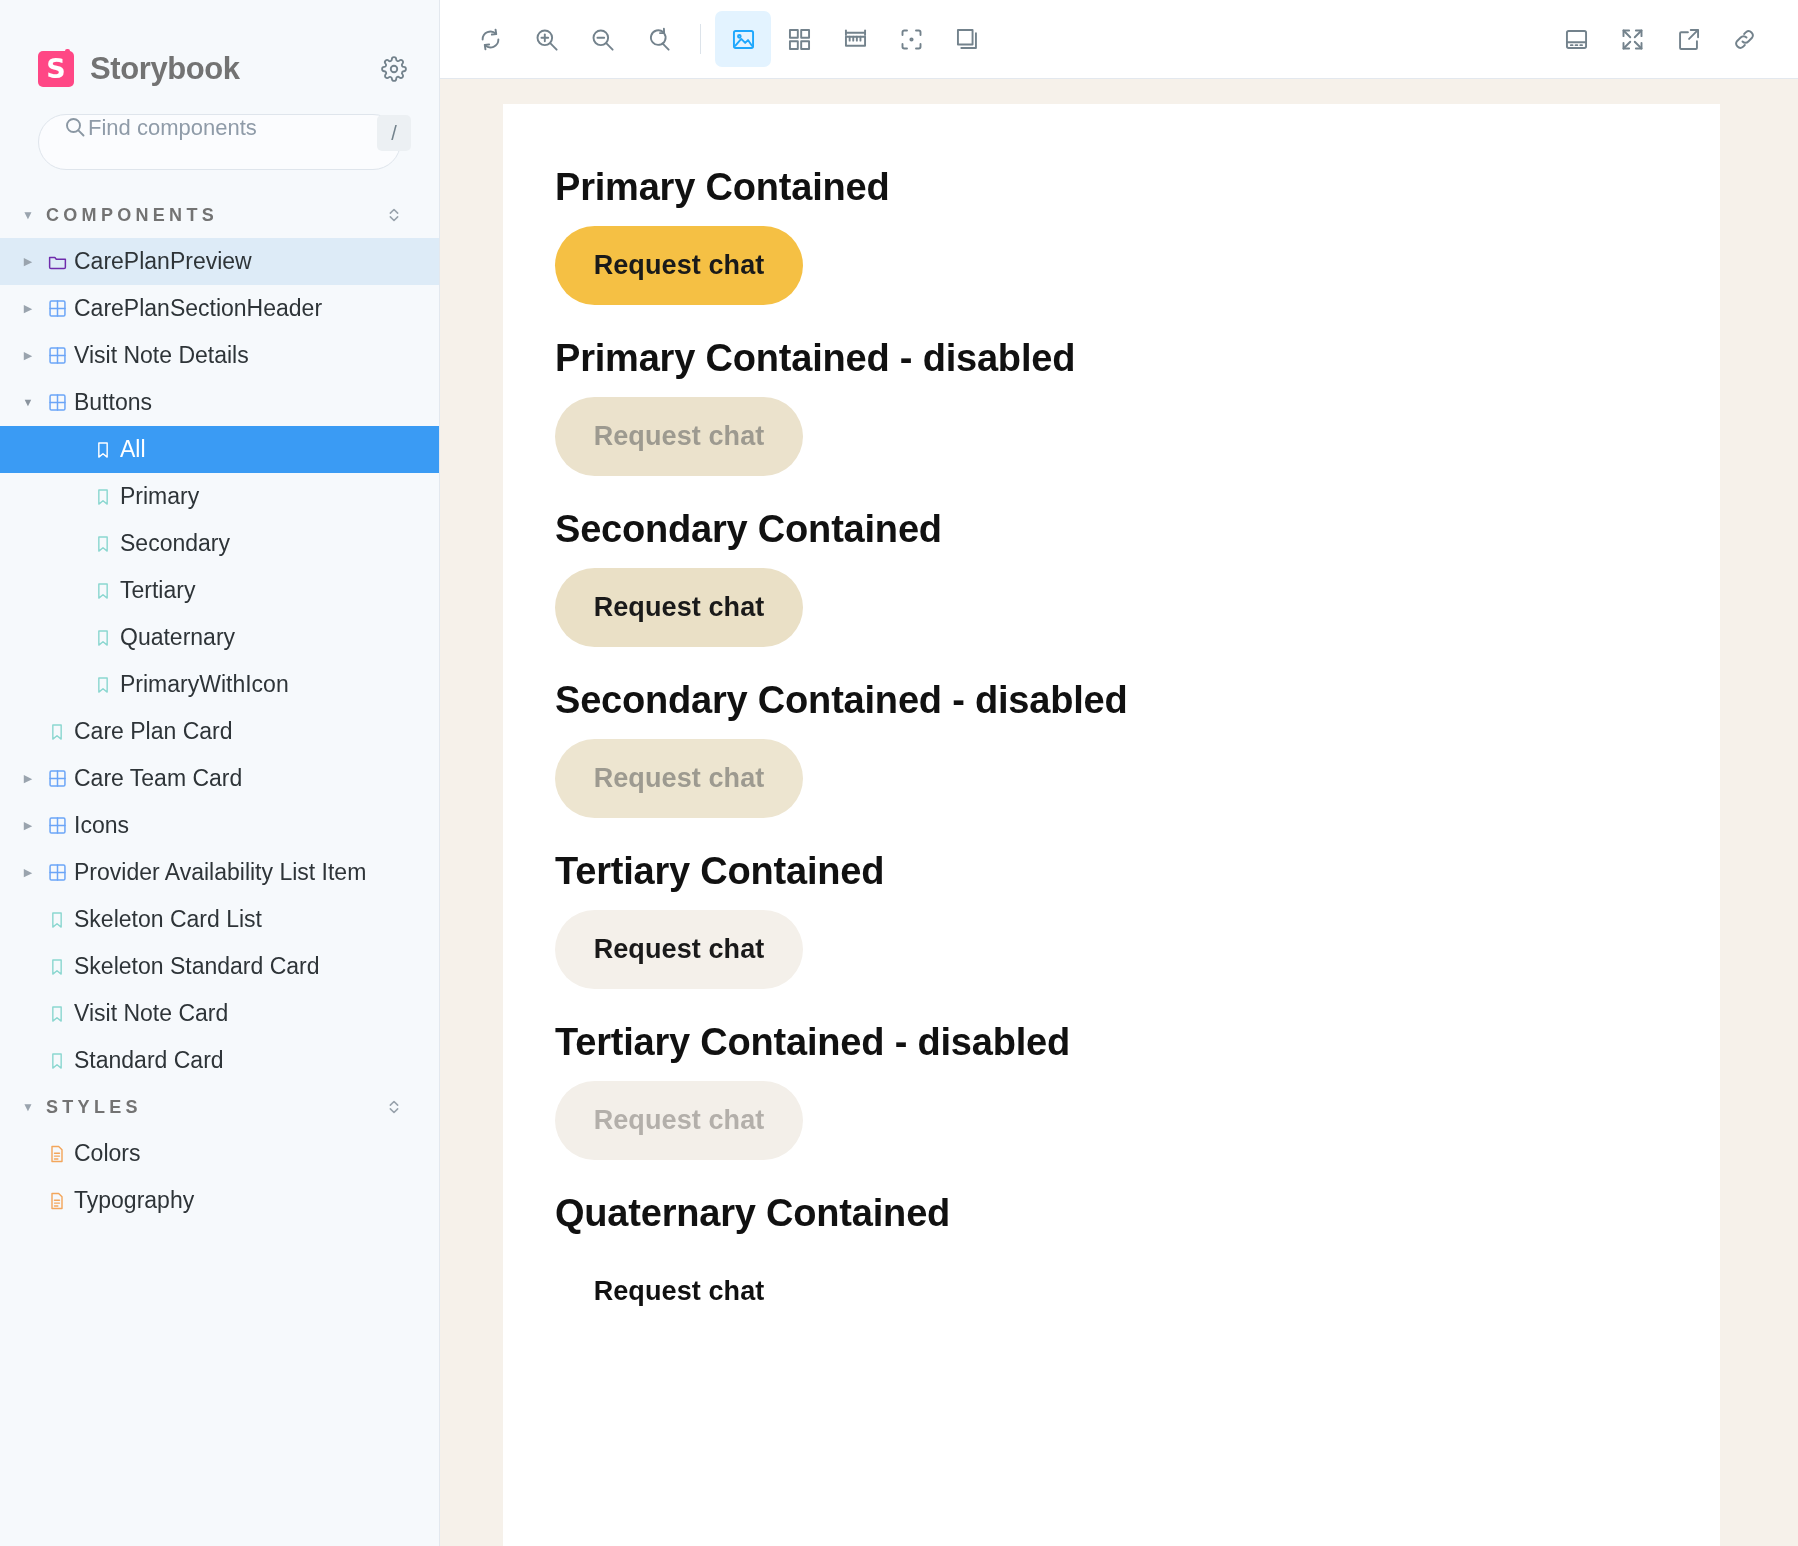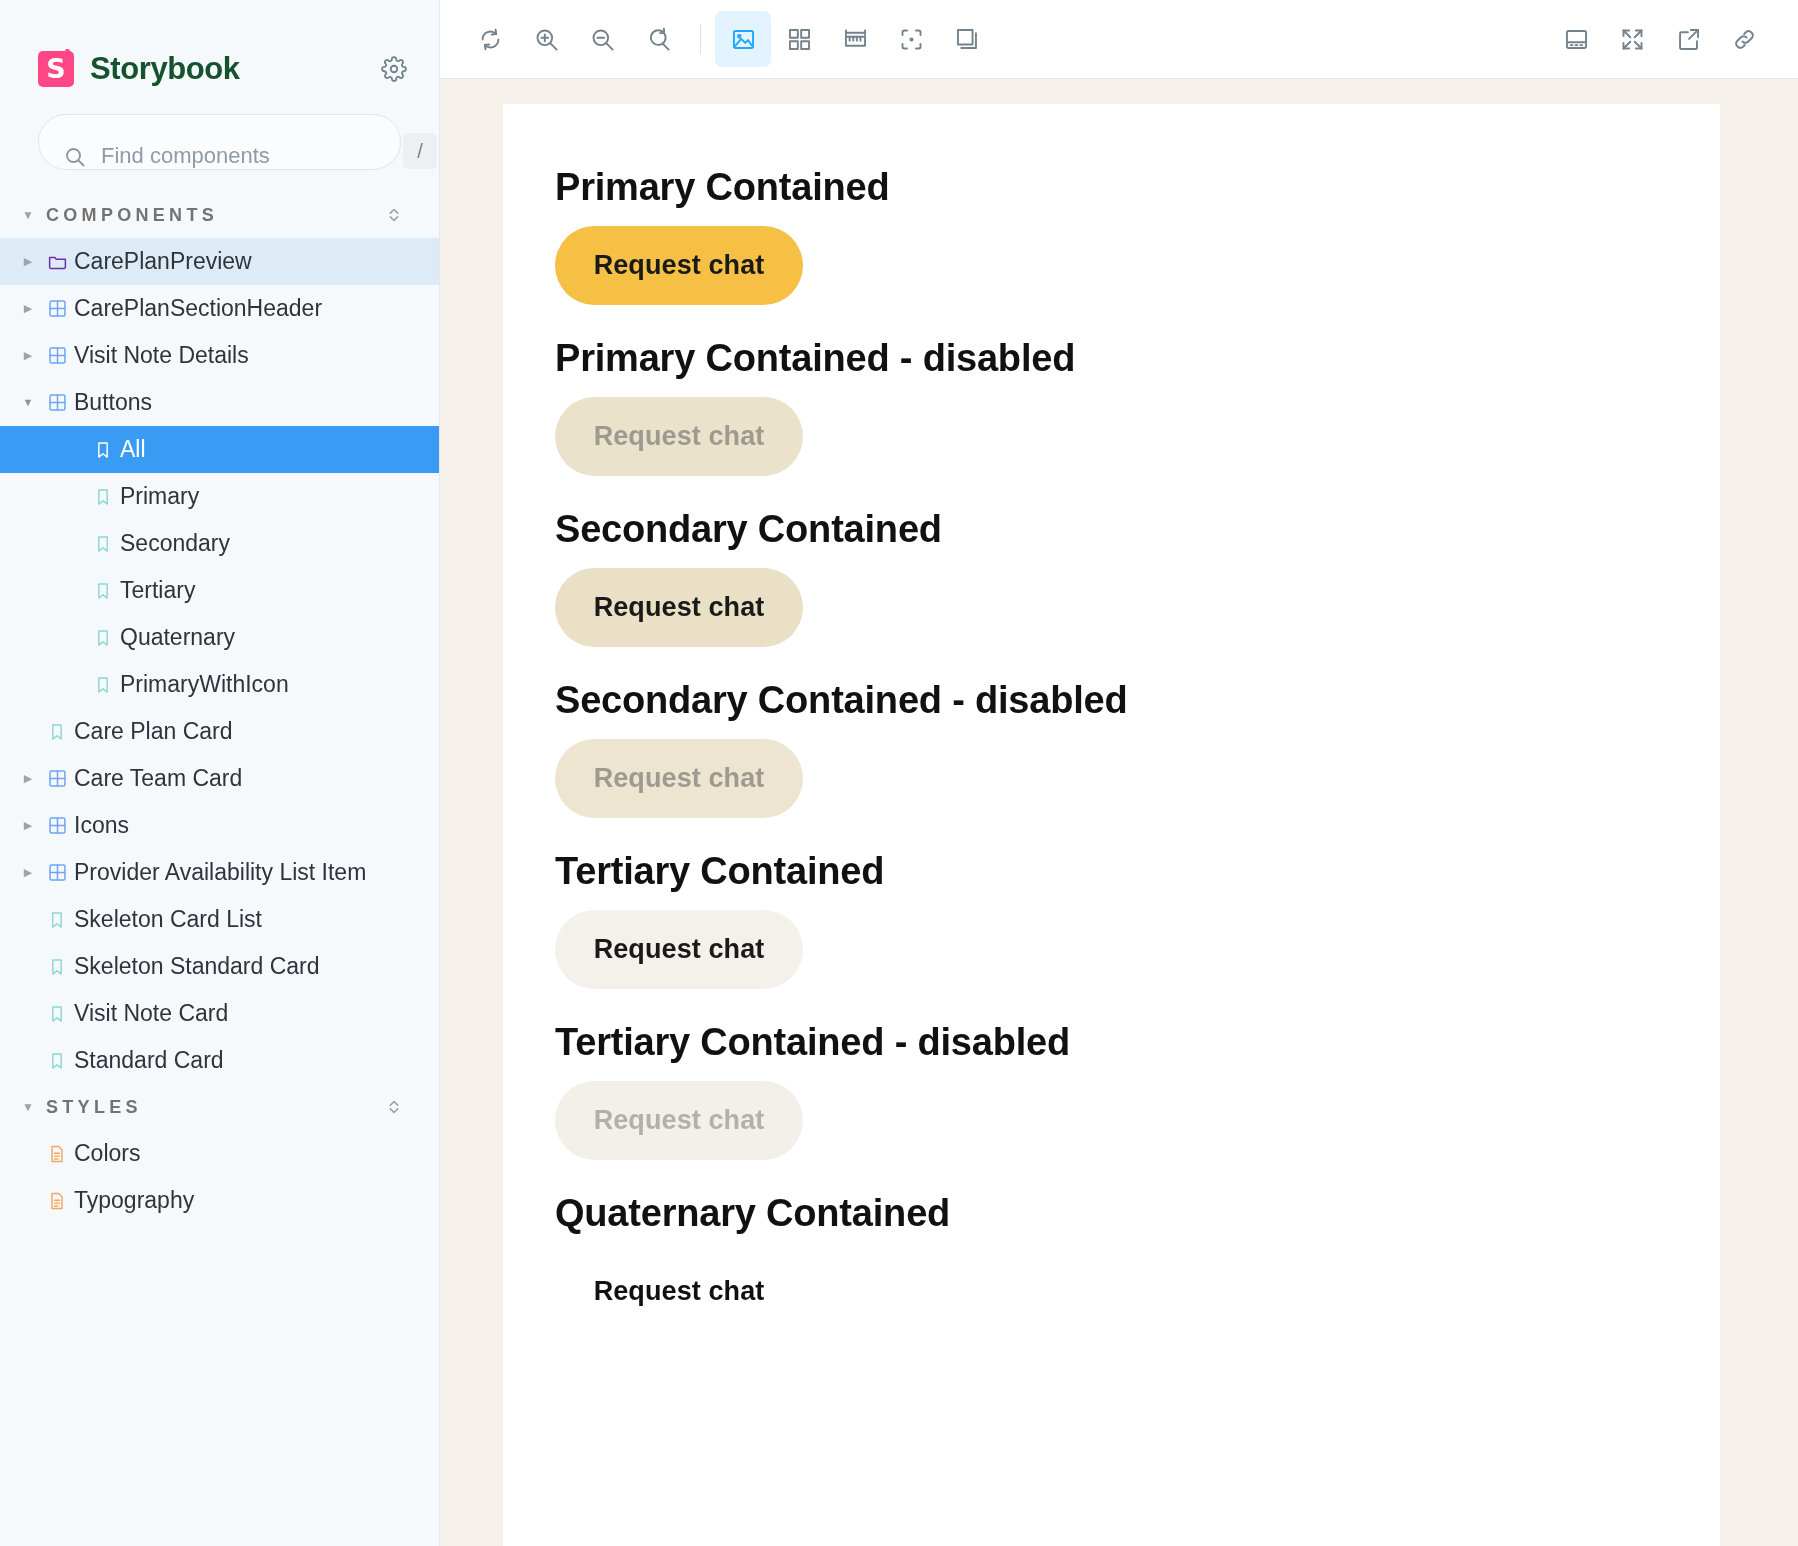--- a/index.html
+++ b/index.html
@@ -58,40 +58,40 @@
     content: "";
     position: absolute;
     top: -2px; right: 4px;
     width: 5px; height: 9px;
     background: #FF4785;
     border-radius: 2px;
   }
   .sb-title {
     font-size: 31px;
     font-weight: 700;
-    color: #14532d;
+    color: #737373;
     letter-spacing: -0.4px;
   }
   .sb-gear {
     width: 34px; height: 34px;
     display: flex; align-items: center; justify-content: center;
     color: #73828C;
     cursor: pointer;
   }
 
   .sb-search-wrap { padding: 14px 38px 0 38px; }
   .sb-search {
     height: 56px;
     border: 1px solid #DFE5EC;
     border-radius: 28px;
     background: #FBFCFE;
     display: flex;
-    align-items: flex-end;
+    align-items: flex-start;
     padding: 0 12px 0 24px;
-    gap: 14px;
+    gap: 1px;
   }
   .sb-search .magn { color: #8A97A3; display:flex; align-items:center; }
   .sb-search input {
     flex: 1;
     border: none;
     outline: none;
     background: transparent;
     font-size: 22px;
     color: #5C6870;
     font-family: "Liberation Sans", sans-serif;

